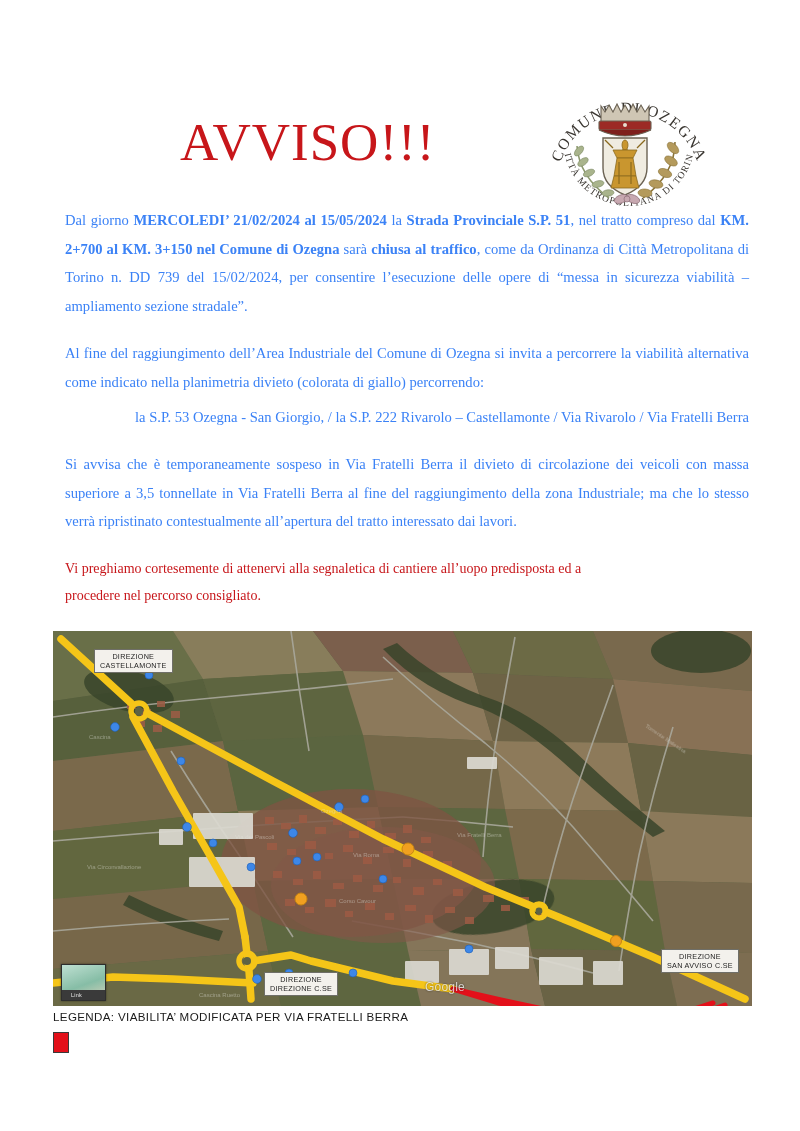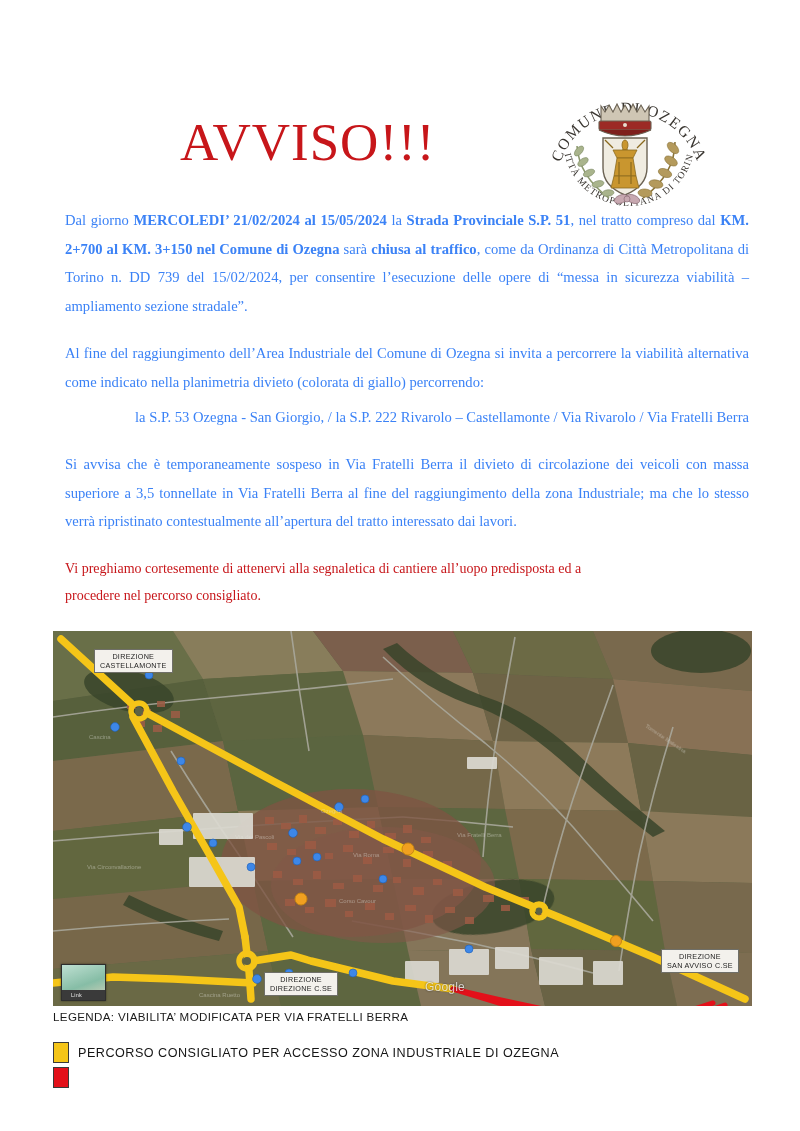--- a/index.html
+++ b/index.html
@@ -156,21 +156,21 @@
     position: absolute;
     left: 53px;
     top: 1010px;
     width: 700px;
     font-family: "Liberation Sans", "DejaVu Sans", sans-serif;
   }
   .legend-title {
     font-size: 11.6px;
     letter-spacing: .35px;
     color: #1a1a1a;
-    margin-bottom: 19px;
+    margin-bottom: 9px;
   }
   .legend-row {
     display: flex;
     align-items: center;
     margin-bottom: 4px;
   }
   .legend-swatch {
     width: 14px;
     height: 19px;
     border: 1px solid #3a3a3a;
@@ -511,23 +511,19 @@
     <div class="mini-widget">
       <div class="mini-tri"></div>
       <div class="mini-bar">Link</div>
     </div>
   </div>
 
   <div class="legend">
 
     <div class="legend-title">LEGENDA: VIABILITA’ MODIFICATA PER VIA FRATELLI BERRA</div>
 
-    <div class="legend-row">
-      <div class="legend-swatch" style="background: rgb(245, 197, 24);"></div>
-      <div class="legend-label">PERCORSO CONSIGLIATO PER ACCESSO ZONA INDUSTRIALE DI OZEGNA</div>
-    </div>
 
     <div class="legend-row">
       <div class="legend-swatch" style="background: rgb(227, 16, 26);"></div>
     </div>
   </div>
 
 </div>
 
 </body></html>

